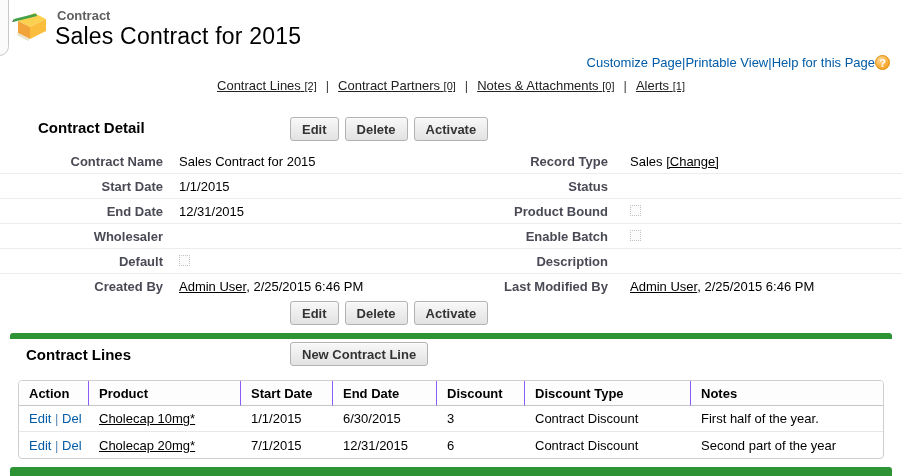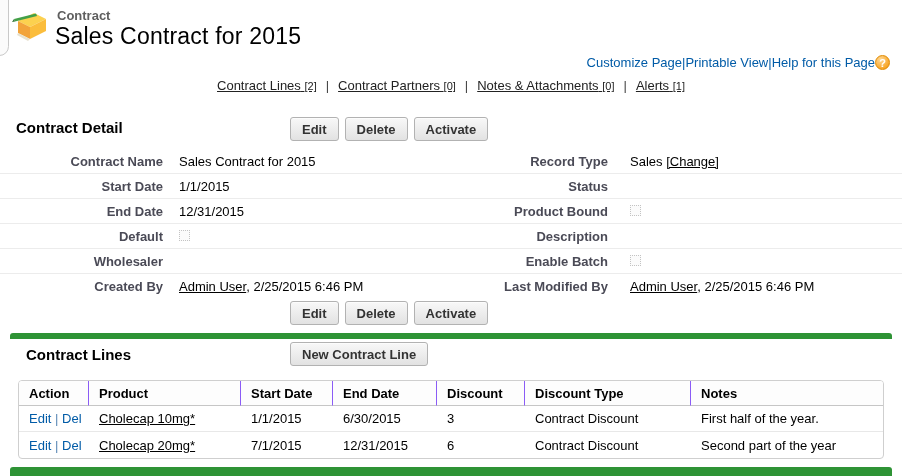--- a/index.html
+++ b/index.html
@@ -32,21 +32,21 @@
     border:1px solid #e08a00; box-sizing:border-box;
   }
 
   
   .related-nav { position:absolute; top:78px; left:0; width:100%; text-align:center; font-size:13px; color:#333; }
   .related-nav a { color:#222; text-decoration:underline; }
   .related-nav .count { font-size:11px; }
   .related-nav .sep { margin:0 9px; text-decoration:none; color:#444; }
 
   
-  .detail-title { position:absolute; left:16px; top:119px; font-size:15px; font-weight:bold; }
+  .detail-title { position:absolute; left:38px; top:119px; font-size:15px; font-weight:bold; }
   .btn-row { position:absolute; display:flex; gap:6px; }
   .btn-row.top { left:290px; top:117px; }
   .btn-row.bottom { left:290px; top:301px; }
   .btn {
     height:24px; padding:0 11px; font-size:13px; font-weight:bold; color:#333;
     font-family:inherit; background:linear-gradient(#f8f8f8,#e2e2e2);
     border:1px solid #b2b2b2; border-radius:3px; cursor:pointer;
     box-shadow:inset 0 1px 0 rgba(255,255,255,.6);
   }
 
@@ -144,30 +144,30 @@
     <span class="val l">1/1/2015</span>
     <span class="lbl r">Status</span>
   </div>
   <div class="d-row">
     <span class="lbl l">End Date</span>
     <span class="val l">12/31/2015</span>
     <span class="lbl r">Product Bound</span>
     <span class="val r"><span class="checkbox"></span></span>
   </div>
   <div class="d-row">
+    <span class="lbl l">Wholesaler</span>
+    <span class="val l"></span>
+    <span class="lbl r">Enable Batch</span>
+    <span class="val r"><span class="checkbox"></span></span>
+  </div>
+  <div class="d-row">
     <span class="lbl l">Default</span>
     <span class="val l"><span class="checkbox"></span></span>
     <span class="lbl r">Description</span>
     <span class="val r"></span>
-  </div>
-  <div class="d-row">
-    <span class="lbl l">Wholesaler</span>
-    <span class="val l"></span>
-    <span class="lbl r">Enable Batch</span>
-    <span class="val r"><span class="checkbox"></span></span>
   </div>
   <div class="d-row last">
     <span class="lbl l">Created By</span>
     <span class="val l"><a class="vlink">Admin User</a><span>, 2/25/2015 6:46 PM</span></span>
     <span class="lbl r">Last Modified By</span>
     <span class="val r"><a class="vlink">Admin User</a><span>, 2/25/2015 6:46 PM</span></span>
   </div>
 </div>
 
 <div class="btn-row bottom">

